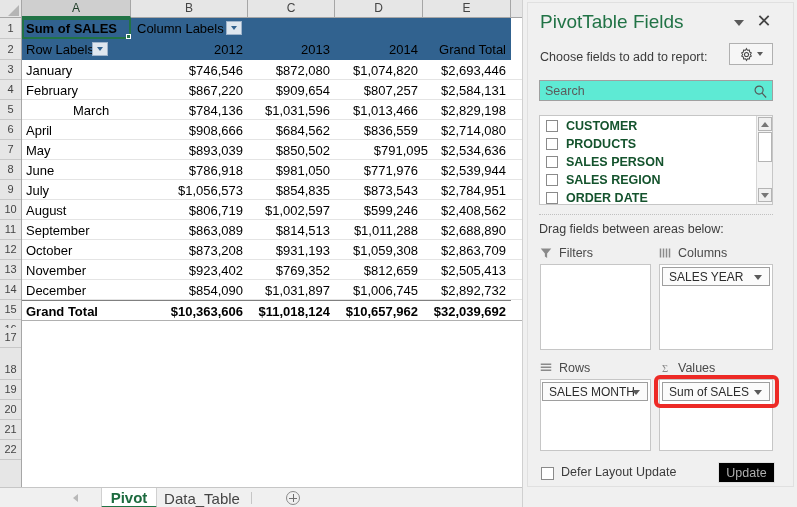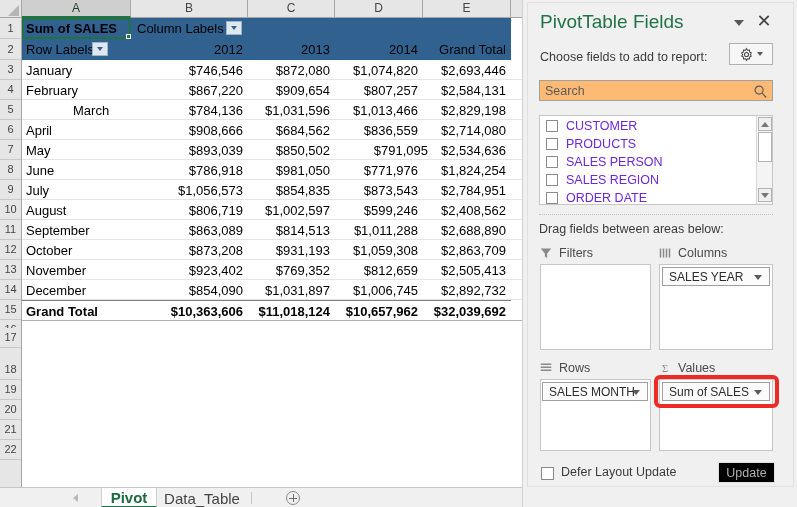--- a/index.html
+++ b/index.html
@@ -200,21 +200,21 @@
     gap: 3px;
   }
   .gear-caret {
     width: 0; height: 0; border-style: solid;
     border-width: 4px 3.5px 0 3.5px;
     border-color: #5a5a5a transparent transparent transparent;
   }
   .search-box {
     position: absolute; left: 11px; top: 77px;
     width: 234px; height: 21px;
-    background: #fdba74;
+    background: #5eead4;
     border: 1px solid #a0a0a0;
   }
   .search-text {
     position: absolute; left: 5px; top: 3px;
     font-size: 12.5px; color: #5b5b5b;
   }
   .search-icon {
     position: absolute; right: 4px; top: 3px;
   }
   .fieldlist {
@@ -227,21 +227,21 @@
     position: absolute; left: 0; width: 212px; height: 18px;
     display: flex; align-items: center;
   }
   .fchk {
     width: 12px; height: 12px;
     border: 1px solid #8a8a8a;
     background: #ffffff;
     margin-left: 6px; margin-right: 8px;
     flex: none;
   }
-  .flabel { font-size: 12.5px; color: #6d28d9; }
+  .flabel { font-size: 12.5px; color: #14532d; font-weight: bold; }
   .sbar {
     position: absolute; right: 0; top: 0;
     width: 16px; height: 88px;
     background: #f4f4f4;
     border-left: 1px solid #d6d6d6;
   }
   .sbtn {
     position: absolute; left: 1px;
     width: 14px; height: 14px;
     background: #f0f0f0;
@@ -398,21 +398,21 @@
         <div class="cell txt" style="left: 0px; top: 122px; width: 109px; height: 20px;">May</div>
         <div class="cell num" style="left: 109px; top: 122px; width: 117px; height: 20px;">$893,039</div>
         <div class="cell num" style="left: 226px; top: 122px; width: 87px; height: 20px;">$850,502</div>
         <div class="cell num" style="left: 323px; top: 122px; width: 88px; height: 20px;">$791,095</div>
         <div class="cell num" style="left: 401px; top: 122px; width: 88px; height: 20px;">$2,534,636</div>
         <div class="emptyrow-line" style="top: 161px;"></div>
         <div class="cell txt" style="left: 0px; top: 142px; width: 109px; height: 20px;">June</div>
         <div class="cell num" style="left: 109px; top: 142px; width: 117px; height: 20px;">$786,918</div>
         <div class="cell num" style="left: 226px; top: 142px; width: 87px; height: 20px;">$981,050</div>
         <div class="cell num" style="left: 313px; top: 142px; width: 88px; height: 20px;">$771,976</div>
-        <div class="cell num" style="left: 401px; top: 142px; width: 88px; height: 20px;">$1,824,254</div>
+        <div class="cell num" style="left: 401px; top: 142px; width: 88px; height: 20px;">$2,539,944</div>
         <div class="emptyrow-line" style="top: 181px;"></div>
         <div class="cell txt" style="left: 0px; top: 162px; width: 109px; height: 20px;">July</div>
         <div class="cell num" style="left: 109px; top: 162px; width: 117px; height: 20px;">$1,056,573</div>
         <div class="cell num" style="left: 226px; top: 162px; width: 87px; height: 20px;">$854,835</div>
         <div class="cell num" style="left: 313px; top: 162px; width: 88px; height: 20px;">$873,543</div>
         <div class="cell num" style="left: 401px; top: 162px; width: 88px; height: 20px;">$2,784,951</div>
         <div class="emptyrow-line" style="top: 201px;"></div>
         <div class="cell txt" style="left: 0px; top: 182px; width: 109px; height: 20px;">August</div>
         <div class="cell num" style="left: 109px; top: 182px; width: 117px; height: 20px;">$806,719</div>
         <div class="cell num" style="left: 226px; top: 182px; width: 87px; height: 20px;">$1,002,597</div>

